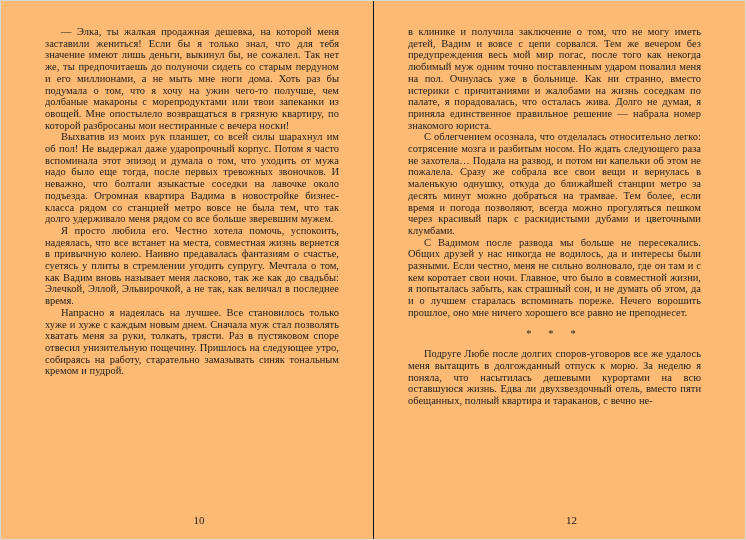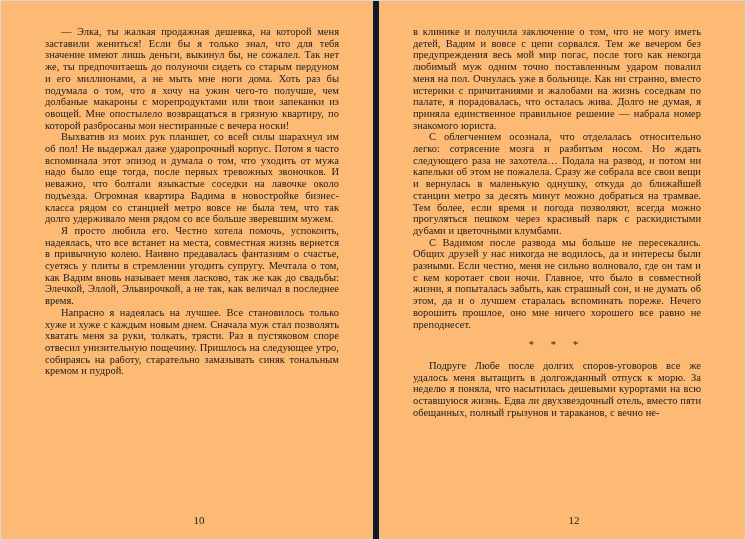--- a/index.html
+++ b/index.html
@@ -18,21 +18,21 @@
     position: relative;
     overflow: hidden;
   }
   .page {
     width: 373px;
     height: 100%;
     box-sizing: border-box;
     position: relative;
   }
   .page-left  { padding: 25px 34px 0 44px; }
-  .page-right { padding: 25px 44px 0 34px; border-left: 6px solid #0f172a; }
+  .page-right { padding: 25px 44px 0 34px; border-left: 1px solid #0f172a; }
   .text-block {
     width: 100%;
   }
   .para {
     margin: 0;
     font-family: "Liberation Serif", "DejaVu Serif", serif;
     font-size: 10.5px;
     line-height: 11.7px;
     color: #1c1c1c;
     text-align: justify;
@@ -72,17 +72,17 @@
         <p class="para normal" lang="ru">Напрасно я надеялась на лучшее. Все становилось только хуже и хуже с каждым новым днем. Сначала муж стал позволять хватать меня за руки, толкать, трясти. Раз в пустяковом споре отвесил унизительную пощечину. Пришлось на следующее утро, собираясь на работу, старательно замазывать синяк тональным кремом и пудрой.</p>
       </div>
     <div class="page-number">10</div>
   </div>
   <div class="page page-right">
     <div class="text-block" id="page-text-1">
         <p class="para no-indent" lang="ru">в клинике и получила заключение о том, что не могу иметь детей, Вадим и вовсе с цепи сорвался. Тем же вечером без предупреждения весь мой мир погас, после того как некогда любимый муж одним точно поставленным ударом повалил меня на пол. Очнулась уже в больнице. Как ни странно, вместо истерики с причитаниями и жалобами на жизнь соседкам по палате, я порадовалась, что осталась жива. Долго не думая, я приняла единственное правильное решение — набрала номер знакомого юриста.</p>
         <p class="para normal" lang="ru">С облегчением осознала, что отделалась относительно легко: сотрясение мозга и разбитым носом. Но ждать следующего раза не захотела… Подала на развод, и потом ни капельки об этом не пожалела. Сразу же собрала все свои вещи и вернулась в маленькую однушку, откуда до ближайшей станции метро за десять минут можно добраться на трамвае. Тем более, если время и погода позволяют, всегда можно прогуляться пешком через красивый парк с раскидистыми дубами и цветочными клумбами.</p>
         <p class="para normal" lang="ru">С Вадимом после развода мы больше не пересекались. Общих друзей у нас никогда не водилось, да и интересы были разными. Если честно, меня не сильно волновало, где он там и с кем коротает свои ночи. Главное, что было в совместной жизни, я попыталась забыть, как страшный сон, и не думать об этом, да и о лучшем старалась вспоминать пореже. Нечего ворошить прошлое, оно мне ничего хорошего все равно не преподнесет.</p>
         <p class="para separator" lang="ru">* * *</p>
-        <p class="para normal" lang="ru">Подруге Любе после долгих споров-уговоров все же удалось меня вытащить в долгожданный отпуск к морю. За неделю я поняла, что насытилась дешевыми курортами на всю оставшуюся жизнь. Едва ли двухзвездочный отель, вместо пяти обещанных, полный грызунов и тараканов, с вечно не-</p>
+        <p class="para normal" lang="ru">Подруге Любе после долгих споров-уговоров все же удалось меня вытащить в долгожданный отпуск к морю. За неделю я поняла, что насытилась дешевыми курортами на всю оставшуюся жизнь. Едва ли двухзвездочный отель, вместо пяти обещанных, полный квартира и тараканов, с вечно не-</p>
       </div>
     <div class="page-number">12</div>
   </div>
 </div>
 
 </body></html>

